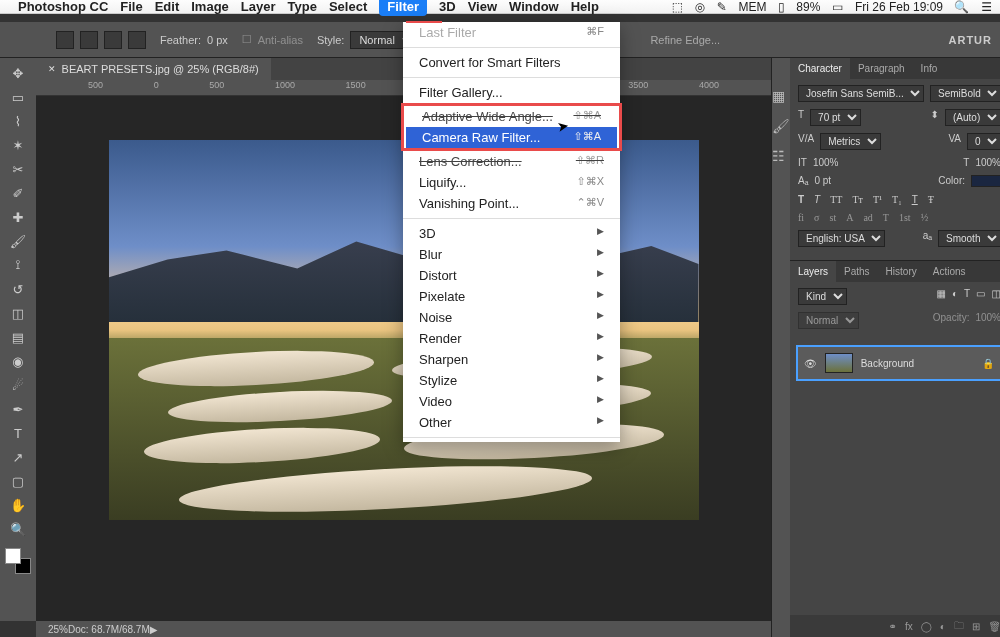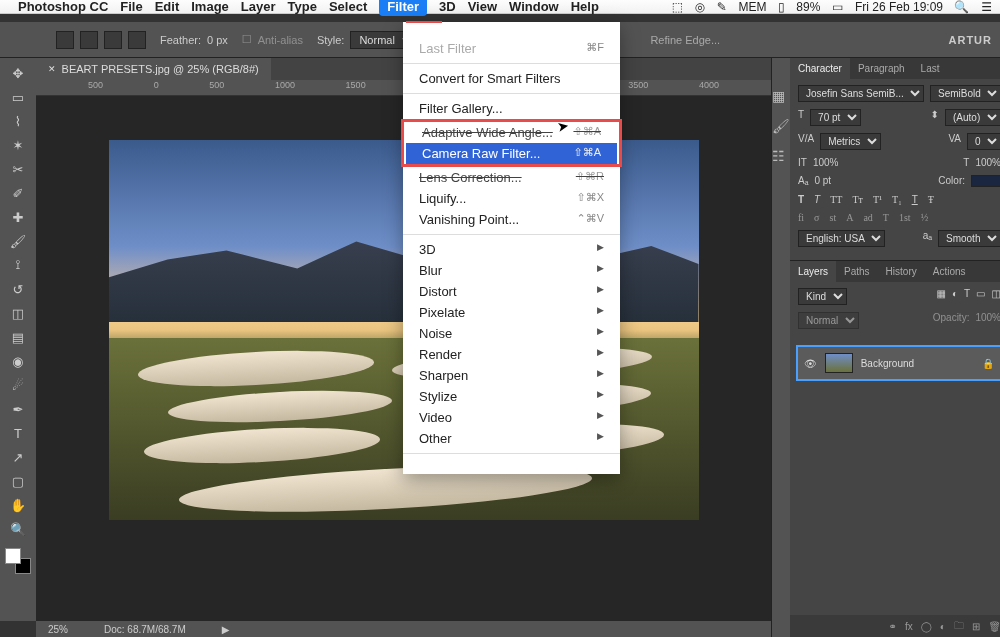--- a/index.html
+++ b/index.html
@@ -42,41 +42,41 @@
 .swatches .bg { width:16px; height:16px; background:#000; border:1px solid #888; position:absolute; bottom:0; right:0; }
 
 
 .canvas-area { position:absolute; top:96px; left:36px; right:229px; bottom:16px; background:#262626; overflow:hidden; display:flex; align-items:flex-start; justify-content:center; padding-top:44px;}
 .image { width:590px; height:380px; position:relative; overflow:hidden; background:linear-gradient(180deg,#3b5a8c 0%,#6e8ec8 28%,#c7b6a9 40%,#f3cf8f 46%,#eac480 50%,#6b713a 56%,#52552e 100%); }
 .mtn { position:absolute; bottom:52%; left:0; right:0; height:90px; background:linear-gradient(180deg,#3a4050 0%,#26303b 100%); clip-path:polygon(0 50%,10% 30%,20% 20%,32% 40%,42% 10%,55% 35%,70% 5%,82% 30%,92% 15%,100% 35%,100% 100%,0 100%); }
 .paddy { position:absolute; bottom:0; left:0; right:0; top:52%; background:linear-gradient(180deg,#6b713a,#3a3d22); }
 .paddy .pool { position:absolute; background:linear-gradient(180deg,#f0e4d0,#c4b8a0); border-radius:50%/50%; transform:skewY(-3deg); }
 
 
-.status { position:absolute; left:36px; right:229px; bottom:0; height:16px; background:#535353; color:#ccc; font-size:10px; display:flex; align-items:center; padding:0 12px; gap:36px; }
+.status { position:absolute; left:36px; right:229px; bottom:0; height:16px; background:#535353; color:#ccc; font-size:10px; display:flex; align-items:center; padding:0 12px; }
 
 
 .right-col { position:absolute; top:58px; right:0; width:229px; bottom:0; background:#454545; border-left:1px solid #222; display:flex; }
 .right-rail { width:32px; background:#535353; display:flex; flex-direction:column; align-items:center; gap:12px; padding-top:30px; }
 .right-rail div { width:18px; height:18px; color:#bbb; font-size:14px; }
 .panels { flex:1; display:flex; flex-direction:column; }
 .pnl-tabs { display:flex; background:#383838; font-size:10px; }
 .pnl-tabs span { padding:5px 8px; color:#aaa; }
 .pnl-tabs span.on { background:#454545; color:#eee; }
 .char-panel { padding:6px 8px; font-size:10px; color:#ccc; }
 .char-panel .row { display:flex; gap:6px; margin-bottom:7px; }
 .char-panel select,.char-panel input { background:#3a3a3a; color:#ddd; border:1px solid #222; font-size:10px; padding:1px 3px; }
 .char-panel .style-row span { margin-right:4px; font-family:Georgia; }
 .layers-panel { border-top:1px solid #222; }
 .layer-row { margin:3px 6px; padding:6px; background:#5b5b5b; border:2px solid #4aa0ff; display:flex; align-items:center; gap:8px; font-size:10px; }
 .layer-thumb { width:28px; height:20px; background:linear-gradient(#6e8ec8,#6b713a); border:1px solid #222; }
 .panel-footer { margin-top:auto; height:22px; background:#3a3a3a; display:flex; align-items:center; justify-content:flex-end; gap:8px; padding:0 8px; color:#999; font-size:10px;}
 
 
-.dropdown { position:absolute; top:22px; left:403px; width:217px; background:#fff; color:#222; box-shadow:0 6px 18px rgba(0,0,0,.35); font-size:13px; padding:16px 0; z-index:20; }
+.dropdown { position:absolute; top:22px; left:403px; width:217px; background:#fff; color:#222; box-shadow:0 6px 18px rgba(0,0,0,.35); font-size:13px; padding:0 0; z-index:20; }
 .dropdown .item { padding:3px 16px; display:flex; justify-content:space-between; cursor:default; }
 .dropdown .item.sub::after { content:"▶"; font-size:9px; color:#555; }
 .dropdown .item.dis { color:#aaa; }
 .dropdown .sep { height:1px; background:#ddd; margin:4px 0; }
 .dropdown .hl-box { border:3px solid #e94b4b; margin:0 -2px; padding:0 2px;}
 .dropdown .hl { background:#2f63d6; color:#fff; }
 .dropdown .short { color:#888; font-size:11px; margin-left:10px;}
 .dropdown .hl .short { color:#eee; }
 .filter-underline { position:absolute; top:21px; left:406px; width:36px; height:2px; background:#e94b4b; z-index:22;}
 .cursor { position:absolute; top:118px; left:557px; font-size:14px; color:#000; z-index:25; transform:rotate(-10deg);}
@@ -218,21 +218,21 @@
 <div class="right-col">
   <div class="right-rail">
     <div>▦</div>
     <div>🖌</div>
     <div>☷</div>
   </div>
   <div class="panels">
     <div class="pnl-tabs">
       <span class="on">Character</span>
       <span>Paragraph</span>
-      <span>Last</span>
+      <span>Info</span>
     </div>
     <div class="char-panel">
       <div class="row">
         <select style="flex:1"><option>Josefin Sans SemiB...</option></select>
         <select><option>SemiBold</option></select>
       </div>
       <div class="row">
         <span>T</span>
         <select><option>70 pt</option></select>
         <span style="flex:1"></span>

